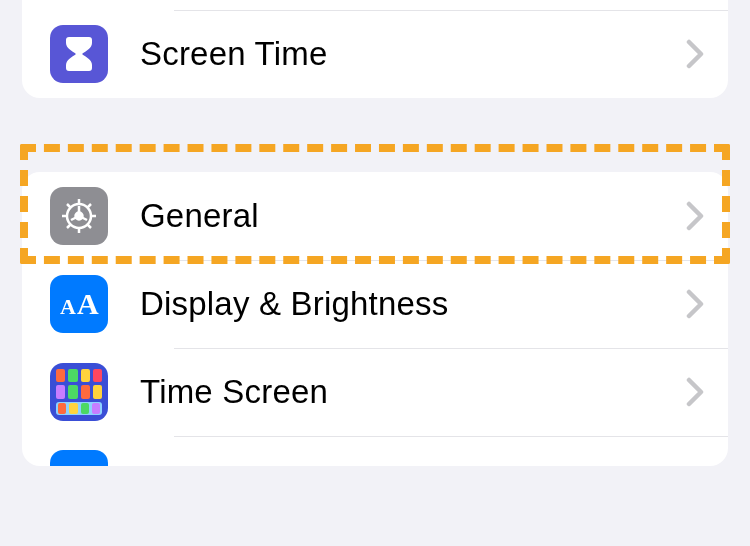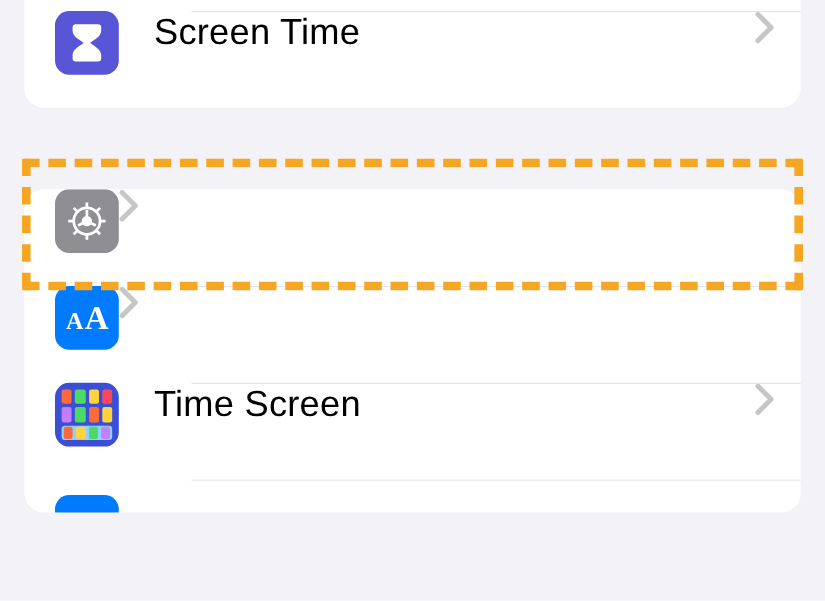--- a/index.html
+++ b/index.html
@@ -18,21 +18,21 @@
       overflow: hidden;
     }
     .group-top {
       margin-top: -30px;
     }
     .group-gap {
       height: 74px;
     }
     .row {
       display: flex;
-      align-items: flex-start;
+      align-items: center;
       height: 88px;
       padding-left: 28px;
       padding-right: 24px;
       cursor: pointer;
       position: relative;
     }
     .row + .row::before {
       content: "";
       position: absolute;
       top: 0;
@@ -141,35 +141,37 @@
           <line x1="11.5" y1="11.5" x2="8" y2="8"></line>
           <line x1="28.5" y1="28.5" x2="32" y2="32"></line>
           <line x1="11.5" y1="28.5" x2="8" y2="32"></line>
           <line x1="28.5" y1="11.5" x2="32" y2="8"></line>
           <line x1="20" y1="20" x2="20" y2="10"></line>
           <line x1="20" y1="20" x2="28" y2="24"></line>
           <line x1="20" y1="20" x2="12" y2="24"></line>
         </g>
       </svg>
     </div>
+    <div class="label">General</div>
     <div class="chevron">
       <svg width="18" height="30" viewBox="0 0 18 30">
           <path d="M3 3 l12 12 l-12 12" stroke="#c6c6c9" stroke-width="4.5" fill="none" stroke-linecap="round" stroke-linejoin="round"></path>
         </svg>
     </div>
   </div>
 
 
   <div class="row">
     <div class="icon-wrap bg-blue">
       <svg width="44" height="32" viewBox="0 0 44 32">
         <text x="3" y="26" font-size="22" font-weight="600" fill="#fff" font-family="-apple-system">A</text>
         <text x="20" y="26" font-size="30" font-weight="600" fill="#fff" font-family="-apple-system">A</text>
       </svg>
     </div>
+    <div class="label">Display &amp; Brightness</div>
     <div class="chevron">
       <svg width="18" height="30" viewBox="0 0 18 30">
           <path d="M3 3 l12 12 l-12 12" stroke="#c6c6c9" stroke-width="4.5" fill="none" stroke-linecap="round" stroke-linejoin="round"></path>
         </svg>
     </div>
   </div>
 
   <div class="row">
     <div class="icon-wrap bg-indigo">
       <div class="hs-grid">

